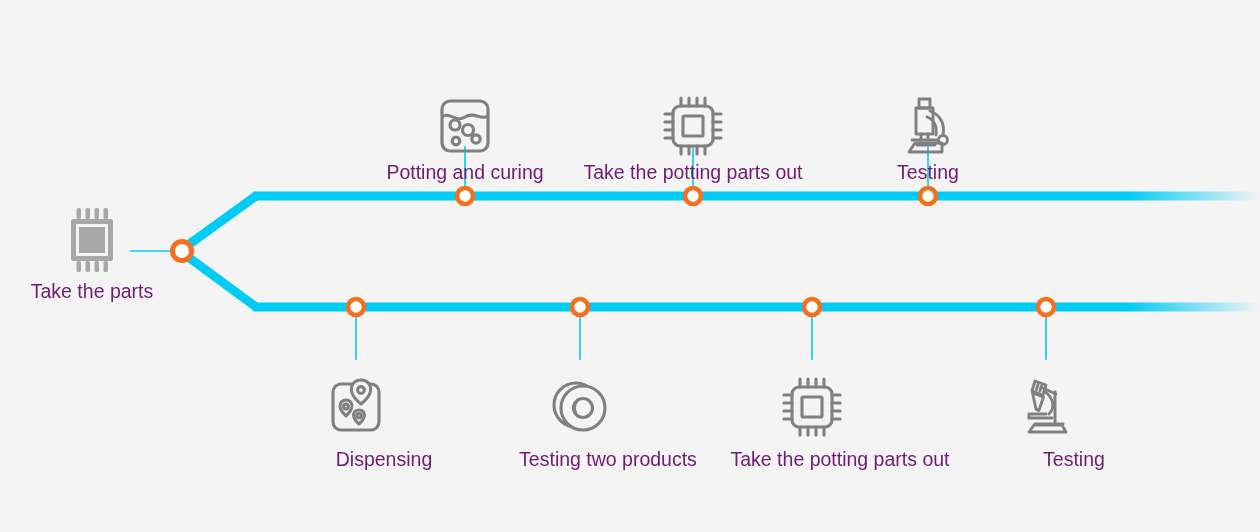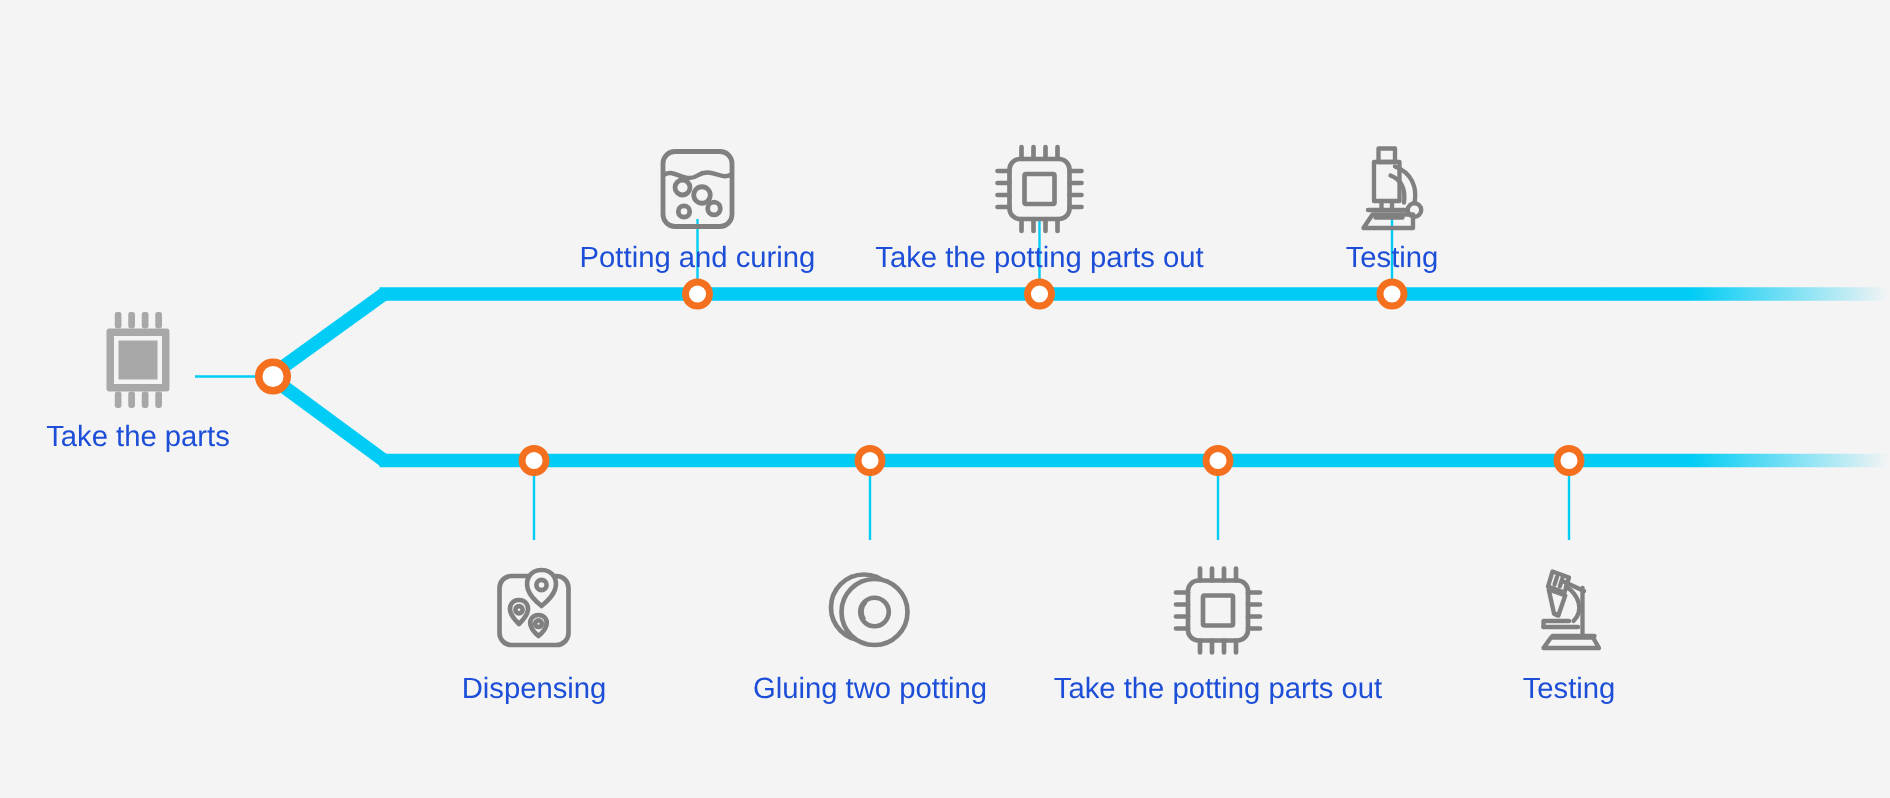--- a/index.html
+++ b/index.html
@@ -45,29 +45,29 @@
     display: block;
     overflow: visible;
   }
   .step-label {
     position: absolute;
     left: 50%;
     transform: translateX(-50%);
     white-space: nowrap;
     font-size: 19.5px;
     line-height: 24px;
-    color: #1d4ed8;
+    color: #701a75;
     font-family: "Liberation Sans", "DejaVu Sans", sans-serif;
   }
   
   .row-top .step-icon { top: -108px; }
   .row-top .step-label { top: -36px; }
   
   .row-bottom .step-icon { top: 62px; }
-  .row-bottom .step-label { top: 140px; }
+  .row-bottom .step-label { top: 140px; margin-left: 28px; }
 
   
   #start-step {
     position: absolute;
     left: 92px;
     top: 251px;
     width: 0;
     height: 0;
   }
   #start-step .step-icon {
@@ -235,21 +235,21 @@
     <div class="step-icon">
       <svg width="64" height="64" viewBox="0 0 64 64">
         <g fill="none" stroke="#808080" stroke-width="3.1">
           <circle cx="28" cy="30" r="22"></circle>
           <circle cx="35" cy="33" r="22" fill="#f4f4f4"></circle>
           <circle cx="35" cy="33" r="9.5"></circle>
           <path d="M 29.2 26.2 A 9.5 9.5 0 0 0 28.3 38.2" stroke-width="2.6" fill="none"></path>
         </g>
       </svg>
     </div>
-    <div class="step-label">Gluing two potting</div>
+    <div class="step-label">Testing two products</div>
   </div>
 
   <div class="step-node row-bottom" style="left:812px; top:307px;">
     <div class="step-icon">
       <svg width="64" height="64" viewBox="0 0 64 64">
         <g fill="none" stroke="#808080" stroke-width="3.1" stroke-linecap="round">
           <rect x="12" y="12" width="40" height="40" rx="7"></rect>
           <rect x="22" y="22" width="20" height="20" rx="1"></rect>
           <line x1="20" y1="4" x2="20" y2="12"></line>
           <line x1="28" y1="4" x2="28" y2="12"></line>

